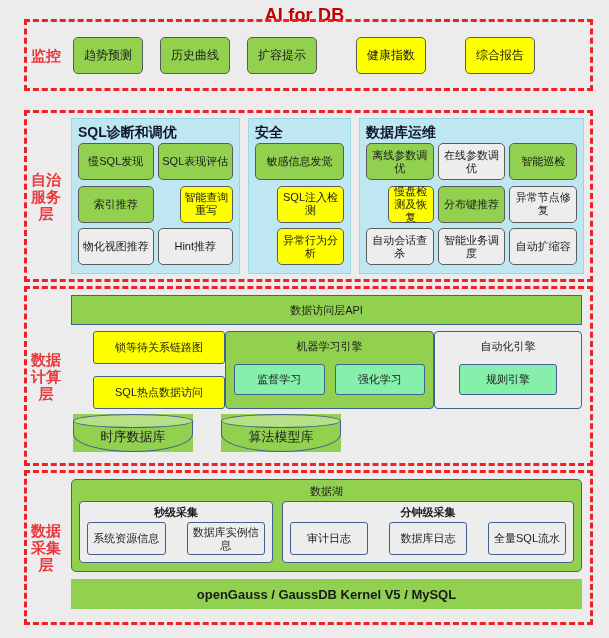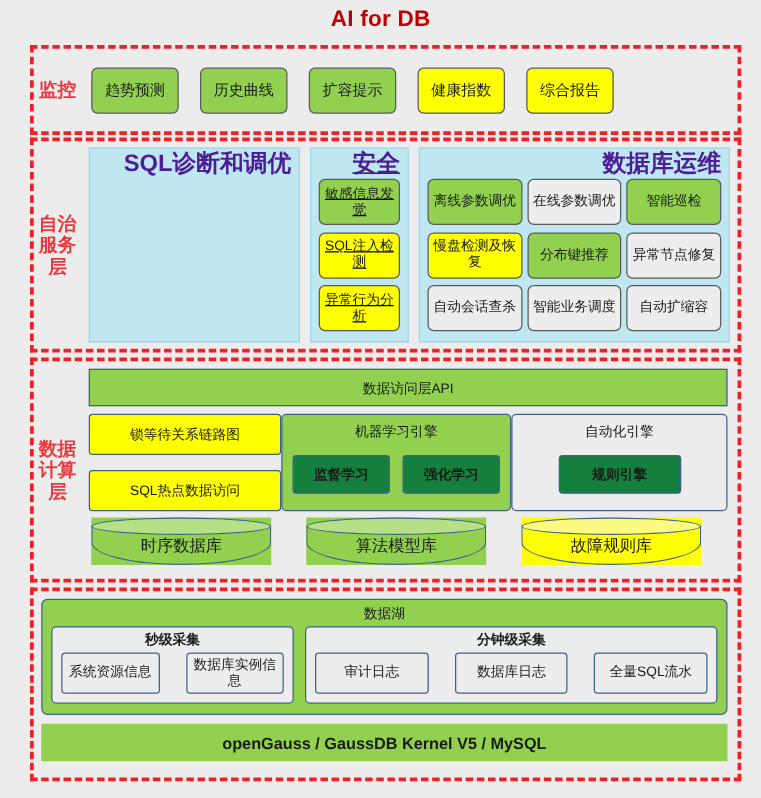--- a/index.html
+++ b/index.html
@@ -35,21 +35,21 @@
   
   .section {
     position: absolute;
     left: 24px;
     right: 16px;
     border: 3px dashed #f02027;
     box-sizing: border-box;
     display: flex;
     align-items: center;
   }
-  .sec-monitor { top: 36px;  height: 72px; }
+  .sec-monitor { top: 19px;  height: 72px; }
   .sec-auto    { top: 110px; height: 172px; }
   .sec-compute { top: 286px; height: 180px; }
   .sec-collect { top: 470px; height: 155px; }
 
   
   .vlabel {
     color: #e8393f;
     font-size: 15px;
     font-weight: bold;
     width: 34px;
@@ -78,21 +78,21 @@
     align-items: center;
     justify-content: center;
     text-align: center;
     font-size: 11px;
     color: #1a1a1a;
     line-height: 13px;
     box-sizing: border-box;
     padding: 1px 2px;
   }
   .green  { background: #92d050; }
-  .yellow { background: #ffff00; }
+  .yellow { background: #ffff00; margin-left: 22px; }
   .gray   { background: #ededed; }
 
   
   .monitor-row {
     display: flex;
     gap: 17px;
     padding-left: 8px;
   }
   .monitor-row .chip {
     width: 70px;
@@ -109,35 +109,35 @@
   }
   .panel {
     background: #bfe7f2;
     border: 1px solid #9fd6e6;
     box-sizing: border-box;
     padding: 2px 6px 6px 6px;
     display: flex;
     flex-direction: column;
   }
   .panel-title {
-    color: #4c1d95;
+    color: #0f172a;
     font-weight: bold;
-    font-size: 19px;
-    text-align: right;
+    font-size: 14px;
+    text-align: left;
     line-height: 22px;
     height: 22px;
   }
   .grid {
     display: grid;
     gap: 4px;
     flex: 1;
   }
   .panel-sql  { width: 169px; }
   .panel-sql .grid  { grid-template-columns: 1fr 1fr; }
-  .panel-sec  { width: 79px; text-decoration: underline; }
+  .panel-sec  { width: 103px; }
   .panel-sec .grid  { grid-template-columns: 1fr; }
   .panel-ops  { flex: 1; }
   .panel-ops .grid  { grid-template-columns: 1fr 1fr 1fr; }
   .panel .chip { height: 37px; font-size: 11px; }
 
   
   .compute-body {
     display: block;
     padding: 6px 8px 4px 6px;
     width: 100%;
@@ -182,59 +182,58 @@
   .engine-box {
     border: 1px solid #41618f;
     border-radius: 4px;
     box-sizing: border-box;
     display: flex;
     flex-direction: column;
     align-items: center;
     padding: 3px 8px 7px 8px;
   }
   .engine-box.ml { background: #92d050; flex: 1; }
-  .engine-box.auto { background: #ededed; width: 173px; }
+  .engine-box.auto { background: #ededed; width: 148px; }
   .engine-title {
     font-size: 11px;
     color: #1a1a1a;
     line-height: 22px;
     height: 22px;
   }
   .engine-sub-row {
     display: flex;
     gap: 10px;
     width: 100%;
     justify-content: center;
     flex: 1;
     align-items: center;
   }
   .sub-chip {
-    background: #15803d;
+    background: #86efac;
     border: 1px solid #41618f;
     border-radius: 3px;
     font-size: 11px;
     color: #1a1a1a;
     display: flex;
     align-items: center;
     justify-content: center;
     height: 31px;
     flex: 1;
     max-width: 98px;
     box-sizing: border-box;
-    font-weight: bold;
   }
   .db-row {
     display: flex;
     gap: 28px;
     padding: 0 2px;
     align-items: center;
   }
   .cyl {
     position: relative;
-    width: 144px;
+    width: 120px;
     height: 38px;
     box-sizing: border-box;
   }
   .cyl .body {
     position: absolute;
     left: 0; top: 7px;
     width: 100%;
     height: 31px;
     border: 1px solid #41618f;
     border-top: none;
@@ -368,20 +367,28 @@
   </div>
 
   <div class="section sec-auto">
     <div class="vlabel">
       <span>自治服务层</span>
     </div>
     <div class="sec-body auto-body">
 
       <div class="panel panel-sql">
         <div class="panel-title">SQL诊断和调优</div>
+        <div class="grid">
+          <div class="chip green">慢SQL发现</div>
+          <div class="chip green">SQL表现评估</div>
+          <div class="chip green">索引推荐</div>
+          <div class="chip yellow">智能查询重写</div>
+          <div class="chip gray">物化视图推荐</div>
+          <div class="chip gray">Hint推荐</div>
+        </div>
       </div>
 
       <div class="panel panel-sec">
         <div class="panel-title">安全</div>
         <div class="grid">
           <div class="chip green">敏感信息发觉</div>
           <div class="chip yellow">SQL注入检测</div>
           <div class="chip yellow">异常行为分析</div>
         </div>
       </div>
@@ -438,31 +445,29 @@
         <div class="cyl green">
           <div class="body"></div>
           <div class="top"></div>
           <div class="label">时序数据库</div>
         </div>
         <div class="cyl green">
           <div class="body"></div>
           <div class="top"></div>
           <div class="label">算法模型库</div>
         </div>
-        <div class="cyl yellow">
-          <div class="body"></div>
-          <div class="top"></div>
-          <div class="label">故障规则库</div>
-        </div>
       </div>
 
     </div>
   </div>
 
   <div class="section sec-collect">
+    <div class="vlabel">
+      <span>数据采集层</span>
+    </div>
     <div class="sec-body collect-body">
 
       <div class="lake">
         <div class="lake-title">数据湖</div>
         <div class="lake-row">
 
           <div class="collector sec">
             <div class="collector-title">秒级采集</div>
             <div class="collector-items">
               <div class="item-chip">系统资源信息</div>

